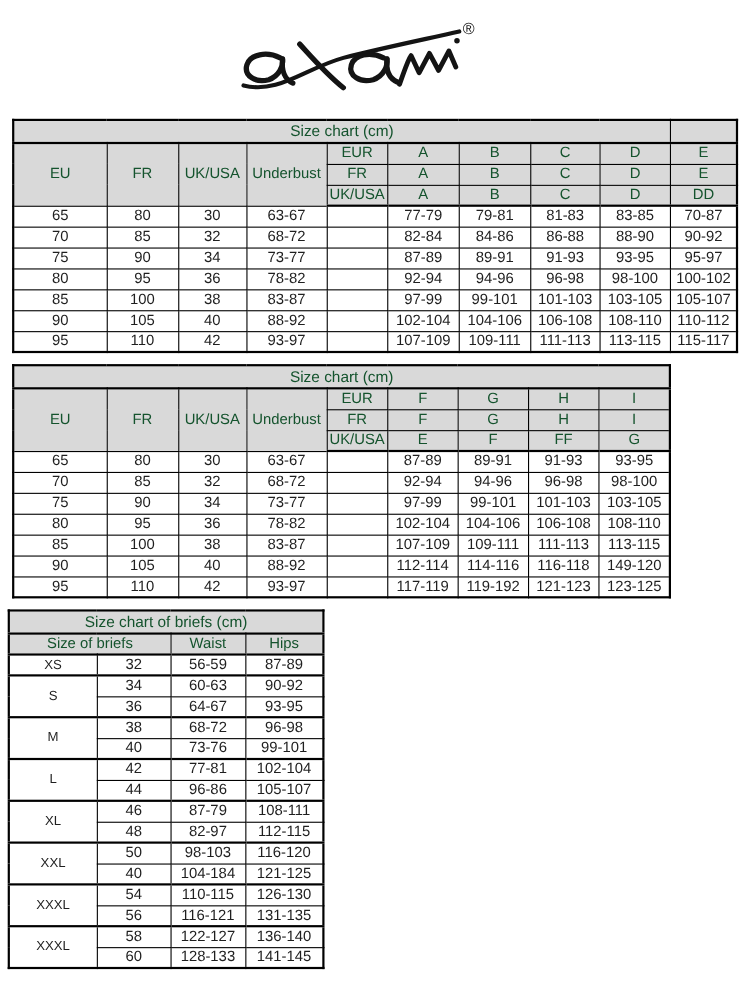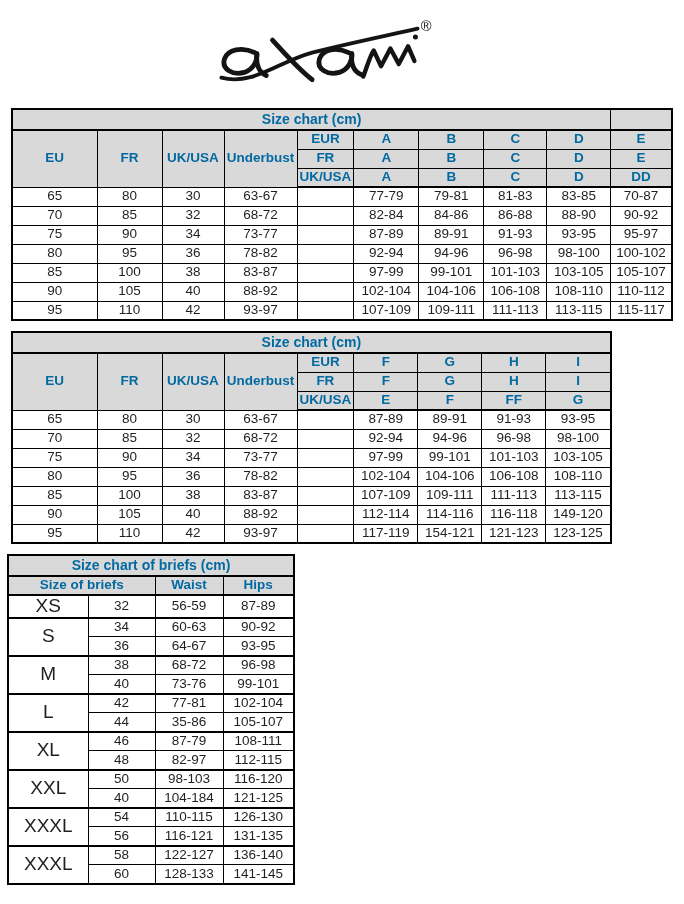--- a/index.html
+++ b/index.html
@@ -28,39 +28,39 @@
     border: 1px solid #000000;
     text-align: center;
     vertical-align: middle;
     padding: 0 2px;
     white-space: nowrap;
     overflow: hidden;
     line-height: 1.1;
   }
   th {
     background: #d9d9d9;
-    font-weight: 700;
+    font-weight: 400;
     font-size: 13.5px;
     height: 19px;
-    color: #0369a1;
+    color: #14532d;
   }
   td {
     font-weight: 400;
     font-size: 13.5px;
     height: 19px;
     color: #1f1f1f;
   }
   .size-table { border: 2px solid #000000; }
   .title-row th { height: 21px; font-size: 14px; border-bottom-width: 2px; }
   .hdr-last th { border-bottom-width: 2px; }
   #table-bra-1 { left: 11px; top: 108px; }
   #table-bra-2 { left: 11px; top: 331px; }
   #table-briefs { left: 7px; top: 554px; }
   #table-briefs .group-start td { border-top-width: 2px; }
-  #table-briefs td.size-label { font-size: 19px; margin-left: 28px; }
+  #table-briefs td.size-label { font-size: 12px; margin-left: 28px; }
 </style>
 </head>
 <body>
 
 <div class="page">
 
   <div class="logo-wrap">
     <span class="sr-only">axami</span>
     <svg viewBox="0 0 230 75">
       <g fill="none" stroke="#141414" stroke-linecap="round" stroke-linejoin="round">
@@ -327,21 +327,21 @@
           <td>116-118</td>
           <td>149-120</td>
         </tr>
         <tr>
           <td>95</td>
           <td>110</td>
           <td>42</td>
           <td>93-97</td>
           <td></td>
           <td>117-119</td>
-          <td>154-121</td>
+          <td>119-192</td>
           <td>121-123</td>
           <td>123-125</td>
         </tr>
       </tbody>
   </table>
 
   <table id="table-briefs" class="size-table">
     <colgroup>
       <col style="width:80px">
         <col style="width:67px">
@@ -388,21 +388,21 @@
           <td>99-101</td>
         </tr>
         <tr class="group-start">
           <td rowspan="2" class="size-label">L</td>
           <td>42</td>
           <td>77-81</td>
           <td>102-104</td>
         </tr>
         <tr class="group-inner">
           <td>44</td>
-          <td>35-86</td>
+          <td>96-86</td>
           <td>105-107</td>
         </tr>
         <tr class="group-start">
           <td rowspan="2" class="size-label">XL</td>
           <td>46</td>
           <td>87-79</td>
           <td>108-111</td>
         </tr>
         <tr class="group-inner">
           <td>48</td>

